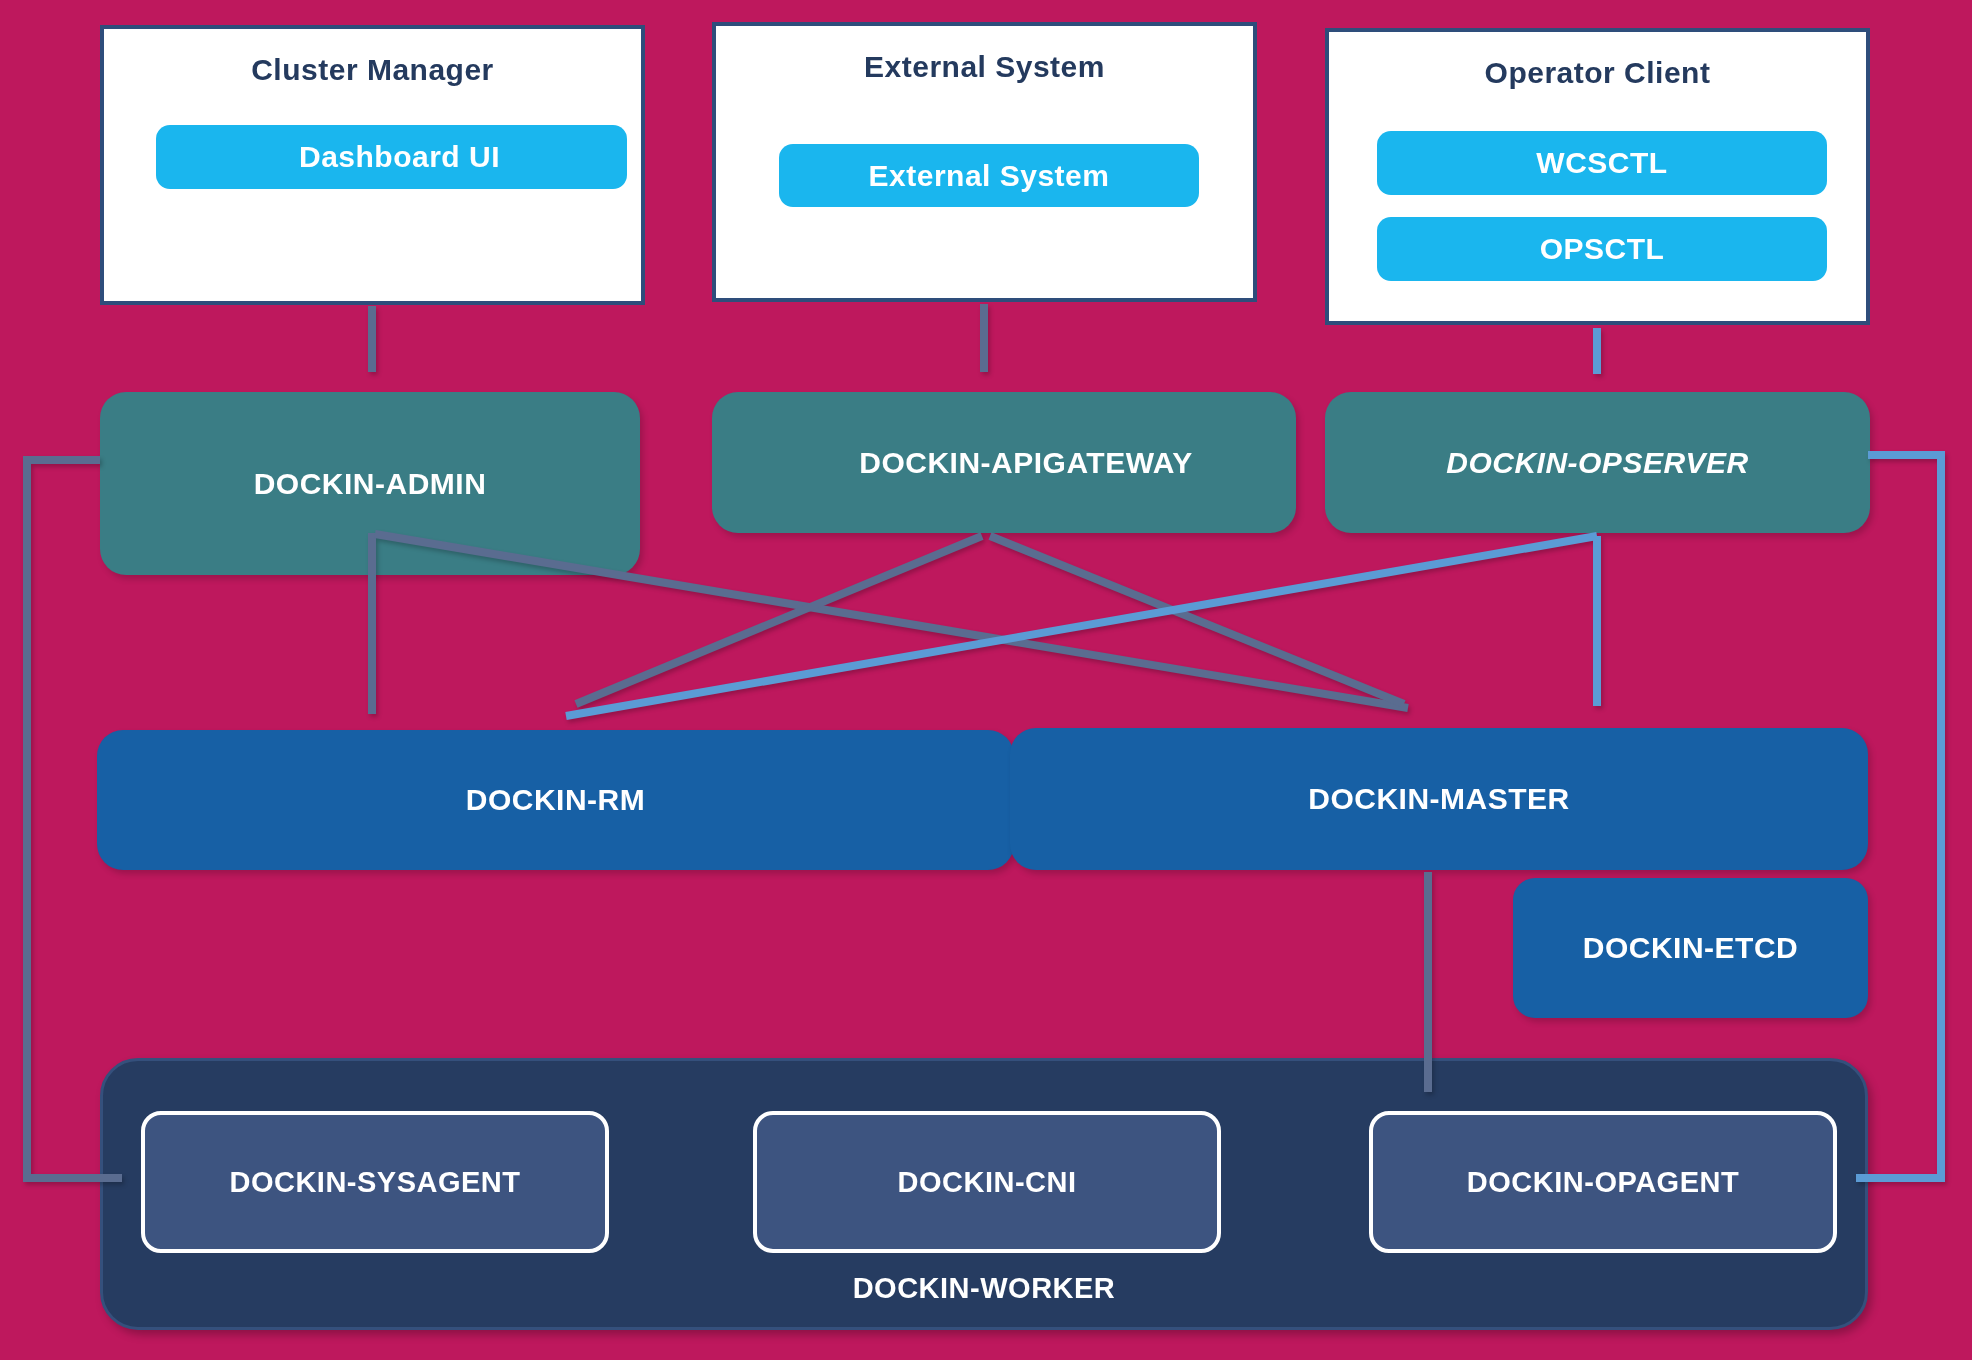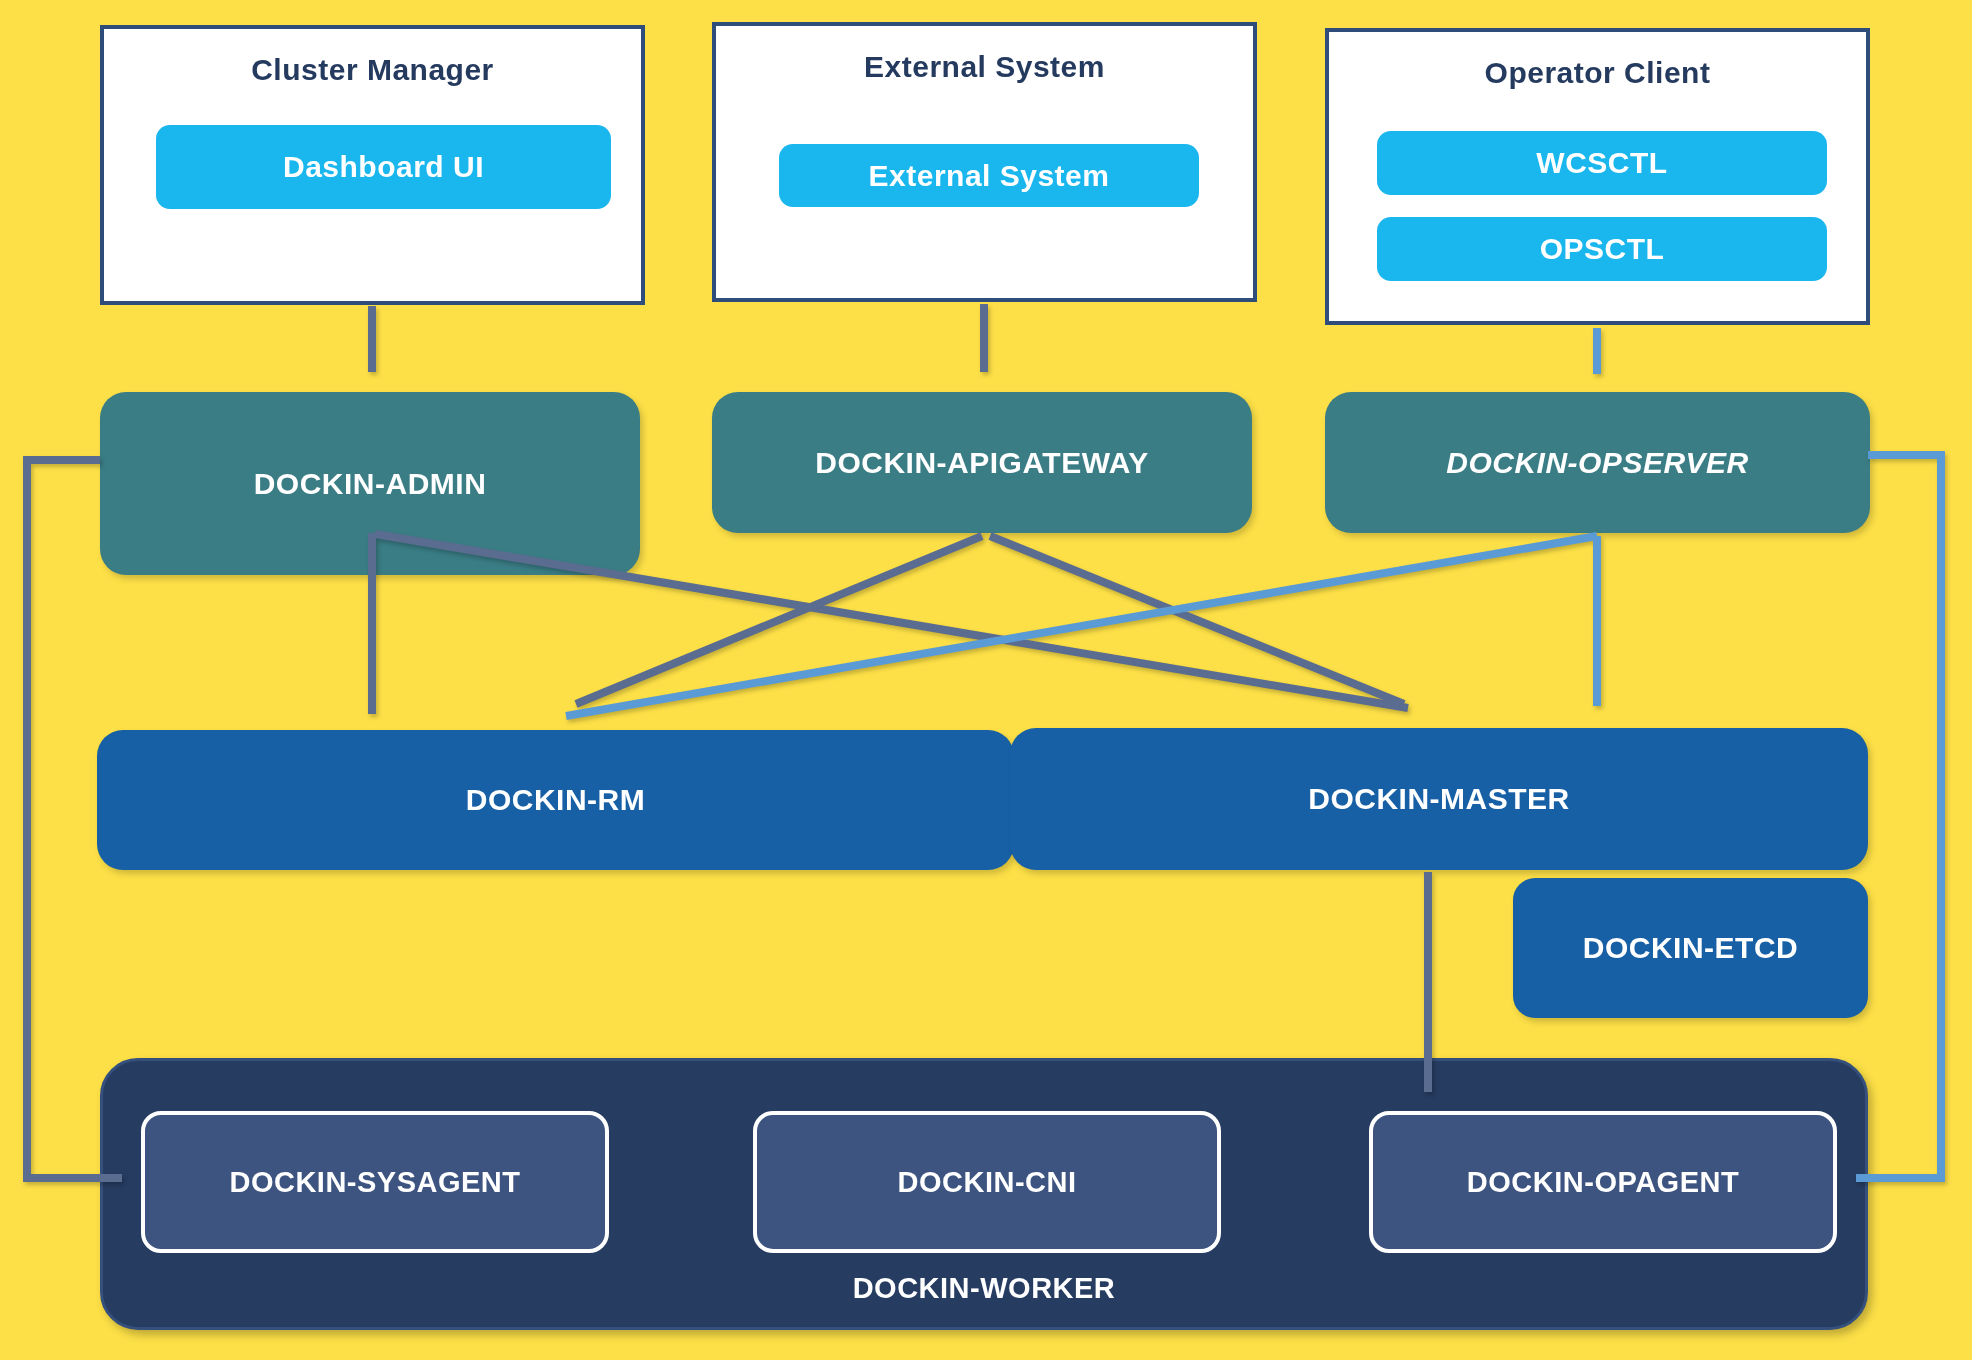--- a/index.html
+++ b/index.html
@@ -1,39 +1,39 @@
 <!DOCTYPE html>
 <html><head>
 <meta charset="utf-8">
 <style>
   html,body{margin:0;padding:0;background:#ffffff;}
   body{font-family:"Liberation Sans", sans-serif;}
-  #canvas{position:relative;width:1972px;height:1360px;background:#fde047;overflow:hidden;}
+  #canvas{position:relative;width:1972px;height:1360px;background:#be185d;overflow:hidden;}
 
   
   .top-box{position:absolute;background:#ffffff;border:4px solid #2e4d7b;box-sizing:border-box;}
   .top-title{position:absolute;top:24px;left:0;width:100%;text-align:center;
              font-size:30px;font-weight:bold;color:#243a5e;letter-spacing:0.5px;}
   .cyan-btn{position:absolute;background:#1ab6ee;border-radius:14px;display:flex;
             align-items:center;justify-content:center;color:#ffffff;font-size:30px;
             font-weight:bold;letter-spacing:0.5px;}
   #box-cluster-manager{left:100px;top:25px;width:545px;height:280px;}
   #box-external-system{left:712px;top:22px;width:545px;height:280px;}
   #box-operator-client{left:1325px;top:28px;width:545px;height:297px;}
-  #btn-dashboard-ui{left:52px;top:96px;width:455px;height:84px;}
+  #btn-dashboard-ui{left:52px;top:96px;width:455px;height:64px;padding-left:16px;}
   #btn-external-system{left:63px;top:118px;width:420px;height:63px;}
   #btn-wcsctl{left:48px;top:99px;width:450px;height:64px;}
   #btn-opsctl{left:48px;top:185px;width:450px;height:64px;}
 
   
   .teal-box{position:absolute;background:#3a7d85;border-radius:26px;display:flex;
             align-items:center;justify-content:center;color:#ffffff;font-size:30px;
             font-weight:bold;letter-spacing:0.5px;box-shadow:3px 4px 6px rgba(0,0,0,0.18);}
   #svc-admin{left:100px;top:392px;width:540px;height:183px;}
-  #svc-apigateway{left:712px;top:392px;width:540px;height:141px;}
+  #svc-apigateway{left:712px;top:392px;width:540px;height:141px;padding-left:44px;}
   #svc-opserver{left:1325px;top:392px;width:545px;height:141px;font-style:italic;}
 
   
   .blue-box{position:absolute;background:#1760a5;border-radius:26px;display:flex;
             align-items:center;justify-content:center;color:#ffffff;font-size:30px;
             font-weight:bold;letter-spacing:0.5px;box-shadow:3px 4px 6px rgba(0,0,0,0.18);}
   #core-rm{left:97px;top:730px;width:917px;height:140px;}
   #core-master{left:1010px;top:728px;width:858px;height:142px;}
   #core-etcd{left:1513px;top:878px;width:355px;height:140px;border-radius:22px;}
 

